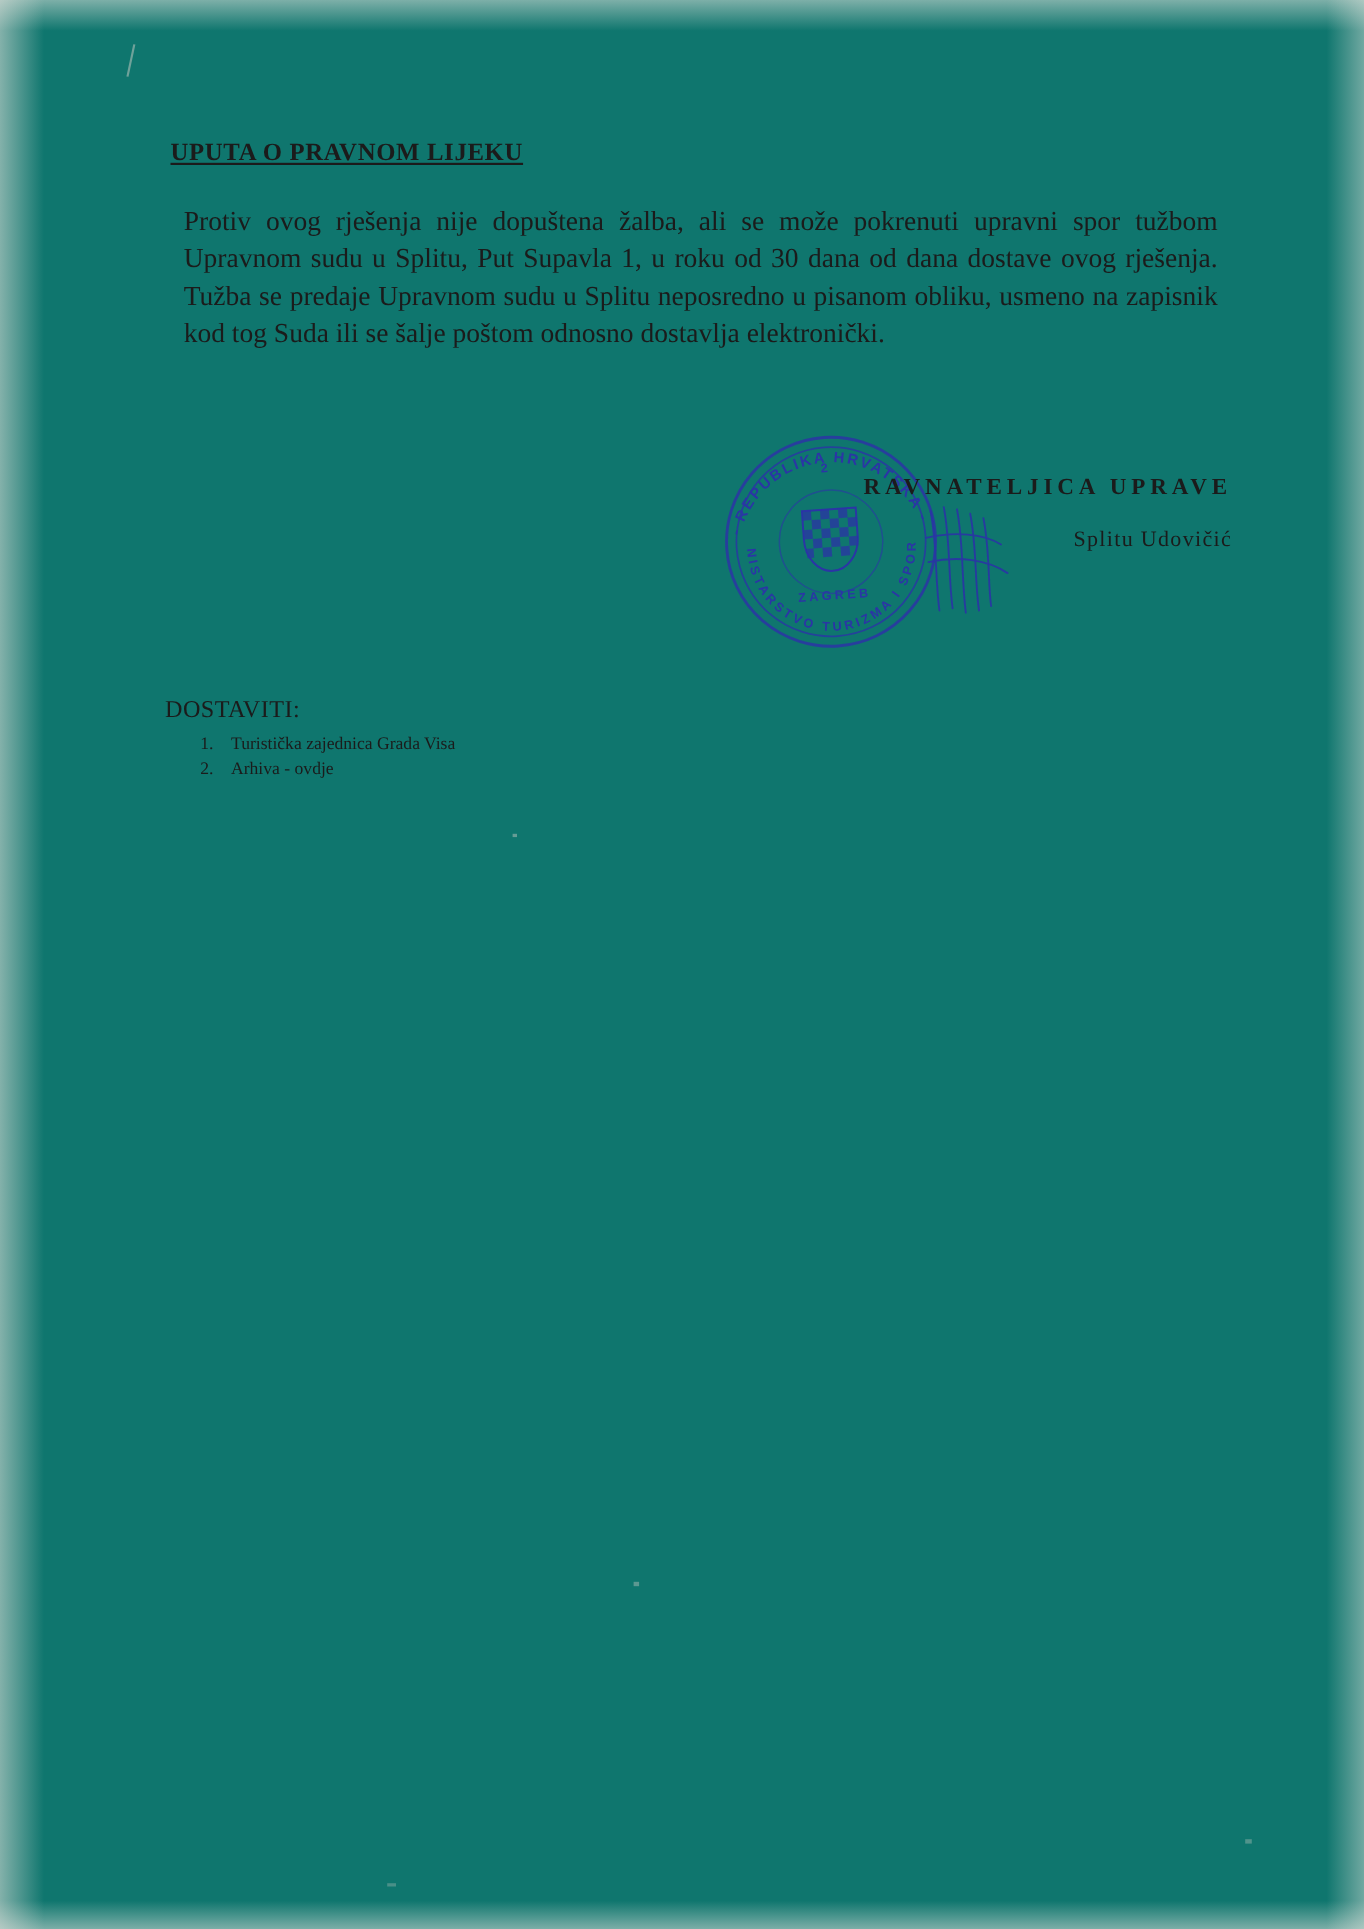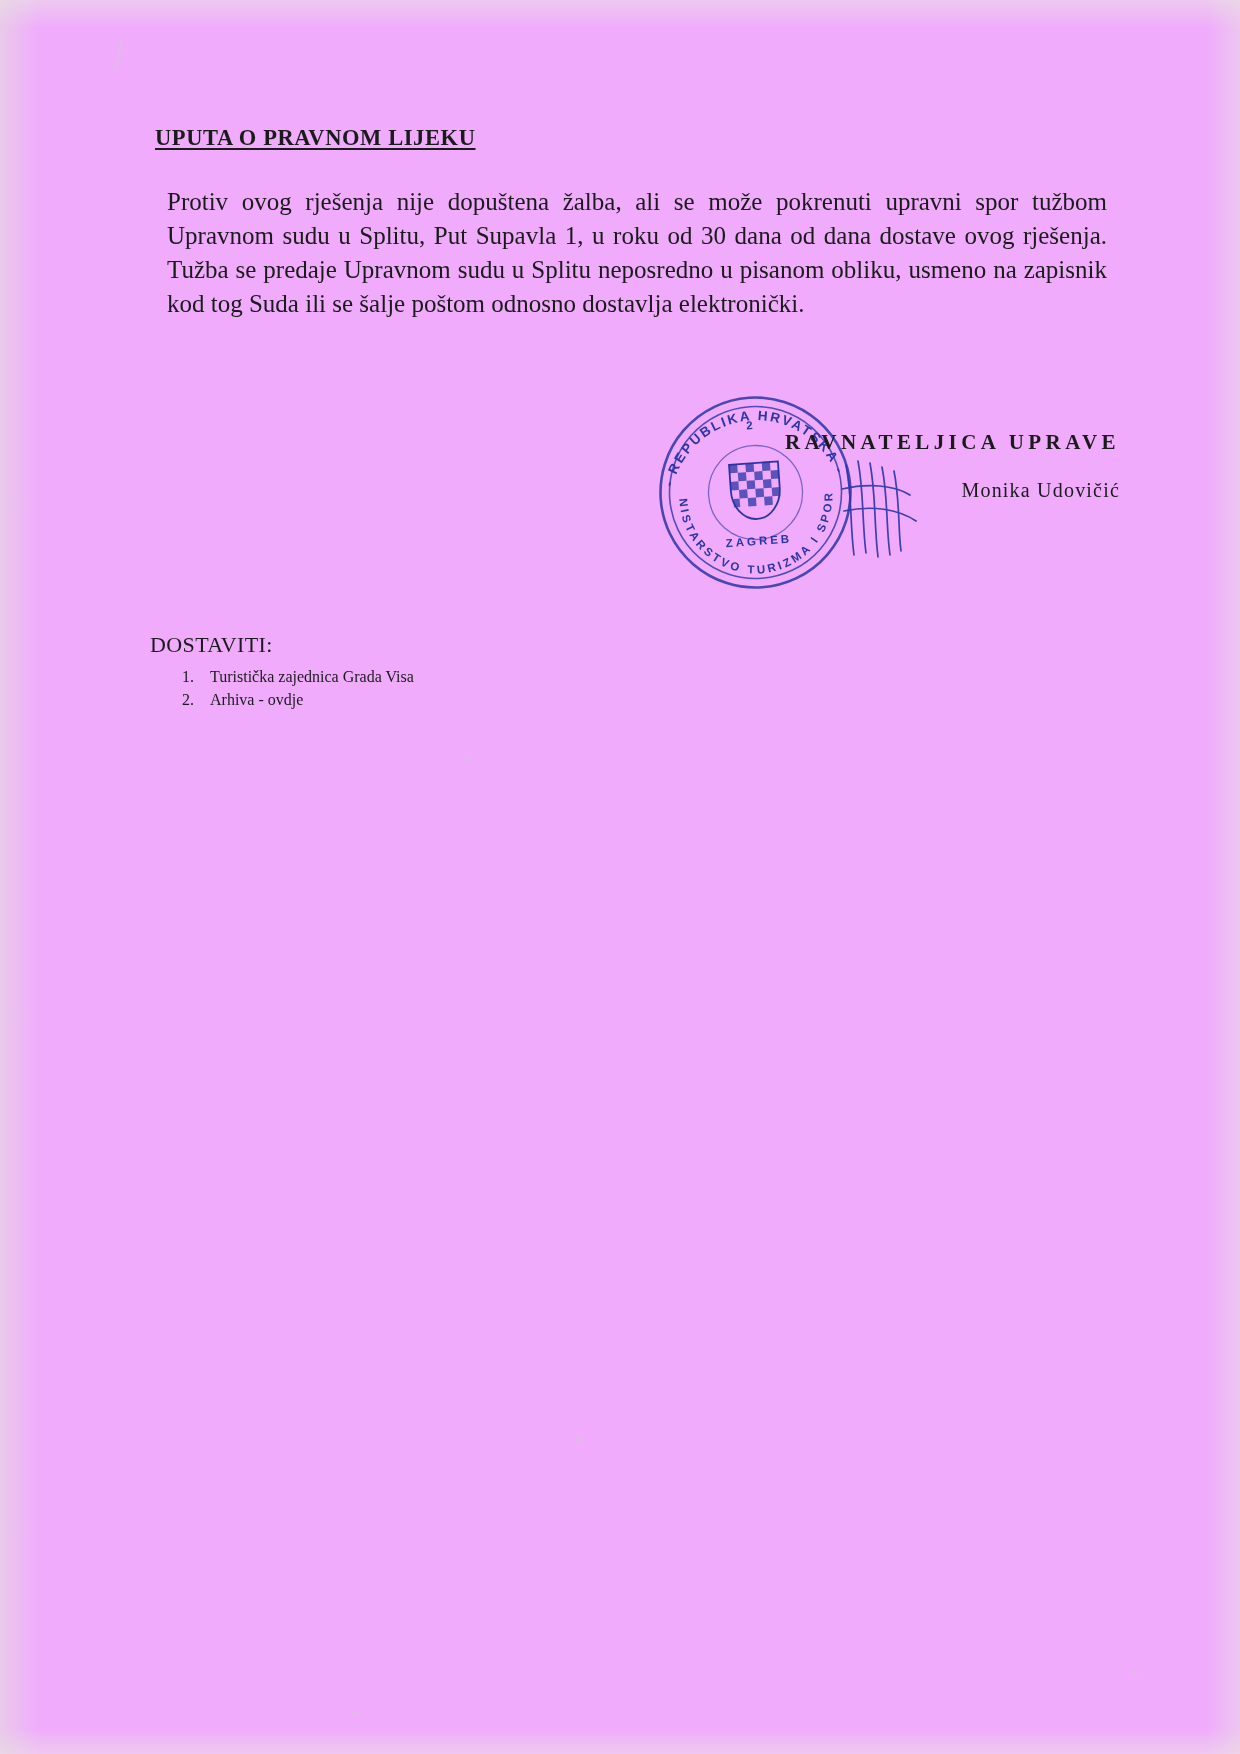--- a/index.html
+++ b/index.html
@@ -10,21 +10,21 @@
   }
   body {
     font-family: "Liberation Serif", serif;
     color: #1b1b1b;
   }
   .page {
     position: relative;
     width: 1240px;
     height: 1754px;
     margin: 0 auto;
-    background: #f0abfc;
+    background: #0f766e;
     overflow: hidden;
   }
   
   .paper-tone {
     position: absolute;
     inset: 0;
     background:
       linear-gradient(90deg, rgba(228,226,220,0.55) 0px, rgba(255,255,255,0) 40px),
       linear-gradient(270deg, rgba(232,230,224,0.45) 0px, rgba(255,255,255,0) 34px),
       linear-gradient(180deg, rgba(234,232,226,0.5) 0px, rgba(255,255,255,0) 28px),
@@ -188,21 +188,21 @@
           <rect x="2" y="34.4" width="6.2" height="8.6"></rect>
           <rect x="16.4" y="34.4" width="8.2" height="8.6"></rect>
           <rect x="32.8" y="34.4" width="8.2" height="8.6"></rect>
         </g>
       </g>
     </svg>
   </div>
 
   <div class="sig-block">
     <div class="sig-title">RAVNATELJICA UPRAVE</div>
-    <div class="sig-name">Monika  Udovičić</div>
+    <div class="sig-name">Splitu  Udovičić</div>
   </div>
 
   <div class="signature-scribble">
     <svg width="130" height="115" viewBox="0 0 130 115" xmlns="http://www.w3.org/2000/svg">
       <g fill="none" stroke="#2b35a6" stroke-width="1.7" opacity="0.9" stroke-linecap="round">
         <path d="M8 10 C 14 40, 12 70, 16 100"></path>
         <path d="M20 6 C 26 38, 24 68, 28 98"></path>
         <path d="M32 8 C 38 40, 36 70, 40 102"></path>
         <path d="M44 12 C 50 42, 48 72, 52 100"></path>
         <path d="M56 16 C 62 46, 60 74, 63 96"></path>

